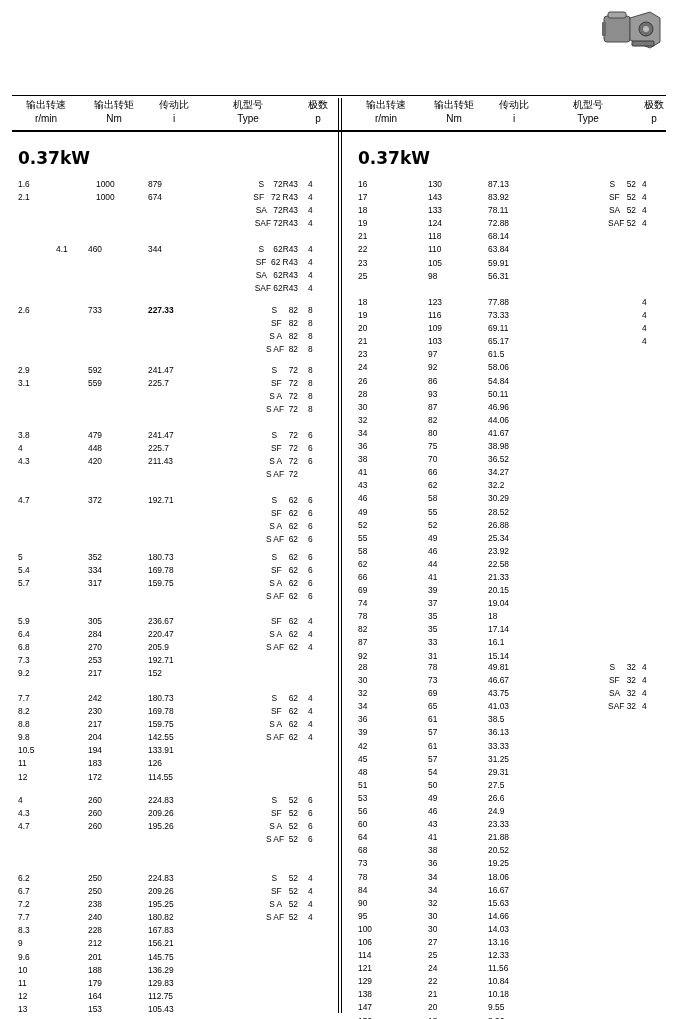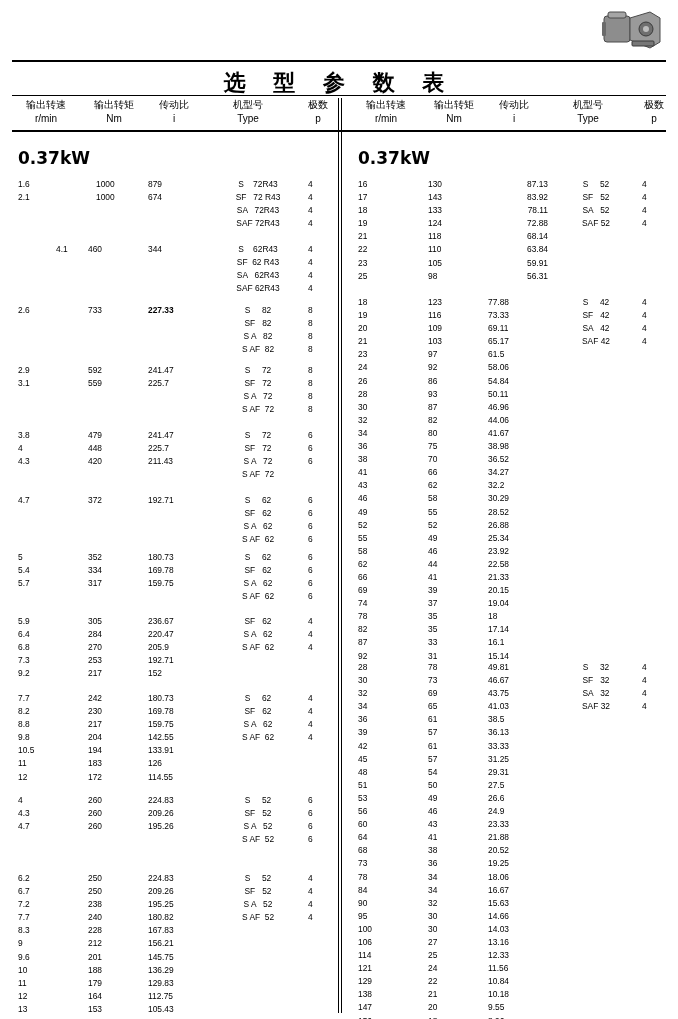--- a/index.html
+++ b/index.html
@@ -42,21 +42,21 @@
 
   .kw{position:absolute;font-size:17px;font-weight:bold;font-family:"DejaVu Sans",sans-serif;}
   .kw.left{left:18px;top:148px;}
   .kw.right{left:358px;top:148px;}
 
   
   .col{position:absolute;font-size:8.4px;line-height:13.1px;white-space:pre;}
   .c-rpm{width:40px;text-align:left;}
   .c-nm{width:46px;text-align:left;}
   .c-i{width:60px;text-align:left;}
-  .c-type{width:80px;text-align:center;}
+  .c-type{width:80px;text-align:right;}
   .c-p{width:20px;text-align:left;}
 
   .blk{position:absolute;font-size:8.4px;line-height:13.1px;white-space:pre;}
 </style>
 </head>
 <body>
 
 <div class="page">
 
   <div class="photo">
@@ -64,24 +64,20 @@
       <rect x="2" y="8" width="26" height="26" rx="3" fill="#8d8d8d" stroke="#4a4a4a"></rect>
       <rect x="6" y="4" width="18" height="6" rx="2" fill="#a5a5a5" stroke="#4a4a4a"></rect>
       <polygon points="28,10 48,4 58,10 58,34 48,40 28,32" fill="#9a9a9a" stroke="#4a4a4a"></polygon>
       <circle cx="44" cy="21" r="7" fill="#6f6f6f" stroke="#3a3a3a"></circle>
       <circle cx="44" cy="21" r="3" fill="#bdbdbd"></circle>
       <rect x="30" y="33" width="22" height="5" rx="1" fill="#777" stroke="#3a3a3a"></rect>
       <rect x="0" y="14" width="4" height="14" rx="1" fill="#6a6a6a"></rect>
     </svg>
   </div>
 
-  <div class="title-wrap">
-    <div class="rule"></div>
-    <div class="title">选 型 参 数 表</div>
-  </div>
 
   <div class="hrule-top"></div>
 
   <div class="hdr">
     <div class="cell" style="left:6px;width:56px;">
       <span class="l1">输出转速</span>
       <span class="l2">r/min</span>
     </div>
     <div class="cell" style="left:74px;width:56px;">
       <span class="l1">输出转矩</span>
@@ -358,21 +354,21 @@
 23
 25</div>
   <div class="col c-nm blk" style="left:428px;top:178px;">130
 143
 133
 124
 118
 110
 105
 98</div>
-  <div class="col c-i blk" style="left:488px;top:178px;text-align:right;">87.13
+  <div class="col c-i blk" style="left:488px;top:178px;">87.13
 83.92
 78.11
 72.88
 68.14
 63.84
 59.91
 56.31</div>
   <div class="col c-type blk" style="left:556px;top:178px;">S     52
 SF   52
 SA   52
@@ -459,24 +455,20 @@
 25.34
 23.92
 22.58
 21.33
 20.15
 19.04
 18
 17.14
 16.1
 15.14</div>
-  <div class="col c-type blk" style="left:556px;top:296px;">S     42
-SF   42
-SA   42
-SAF 42</div>
   <div class="col c-p blk" style="left:642px;top:296px;">4
 4
 4
 4</div>
 
   <div class="col c-rpm blk" style="left:358px;top:661px;">28
 30
 32
 34
 36

